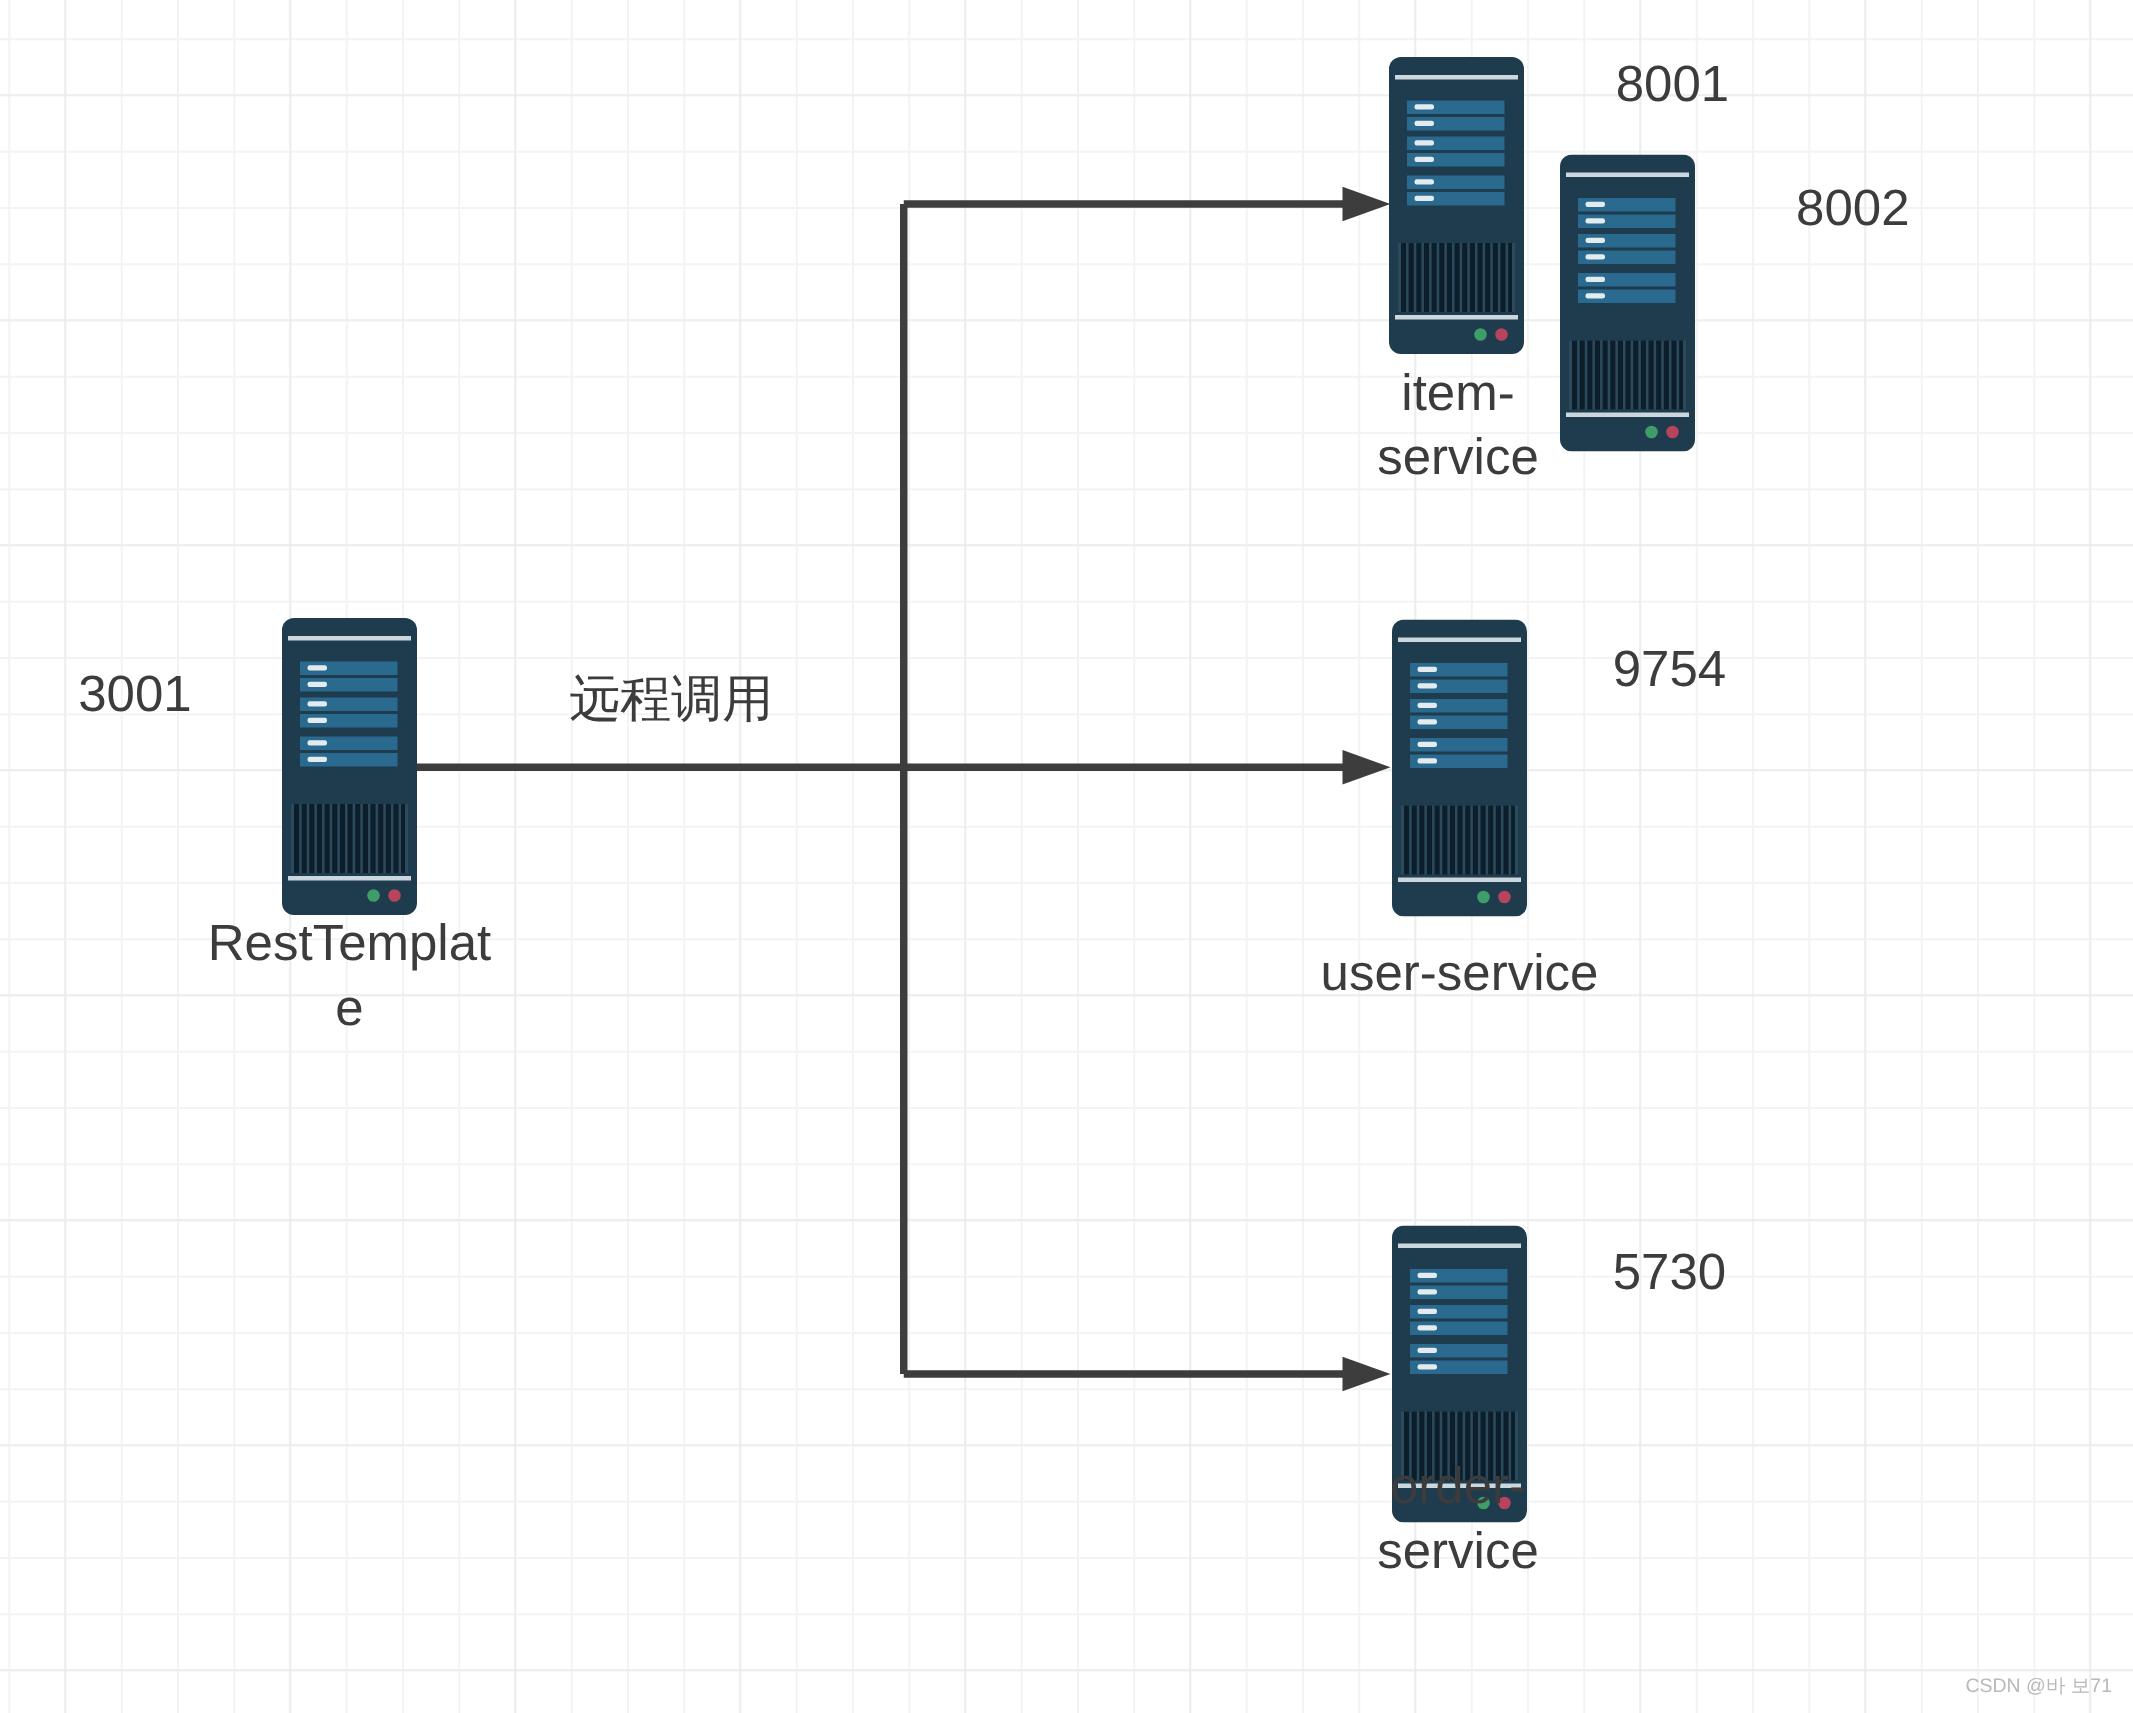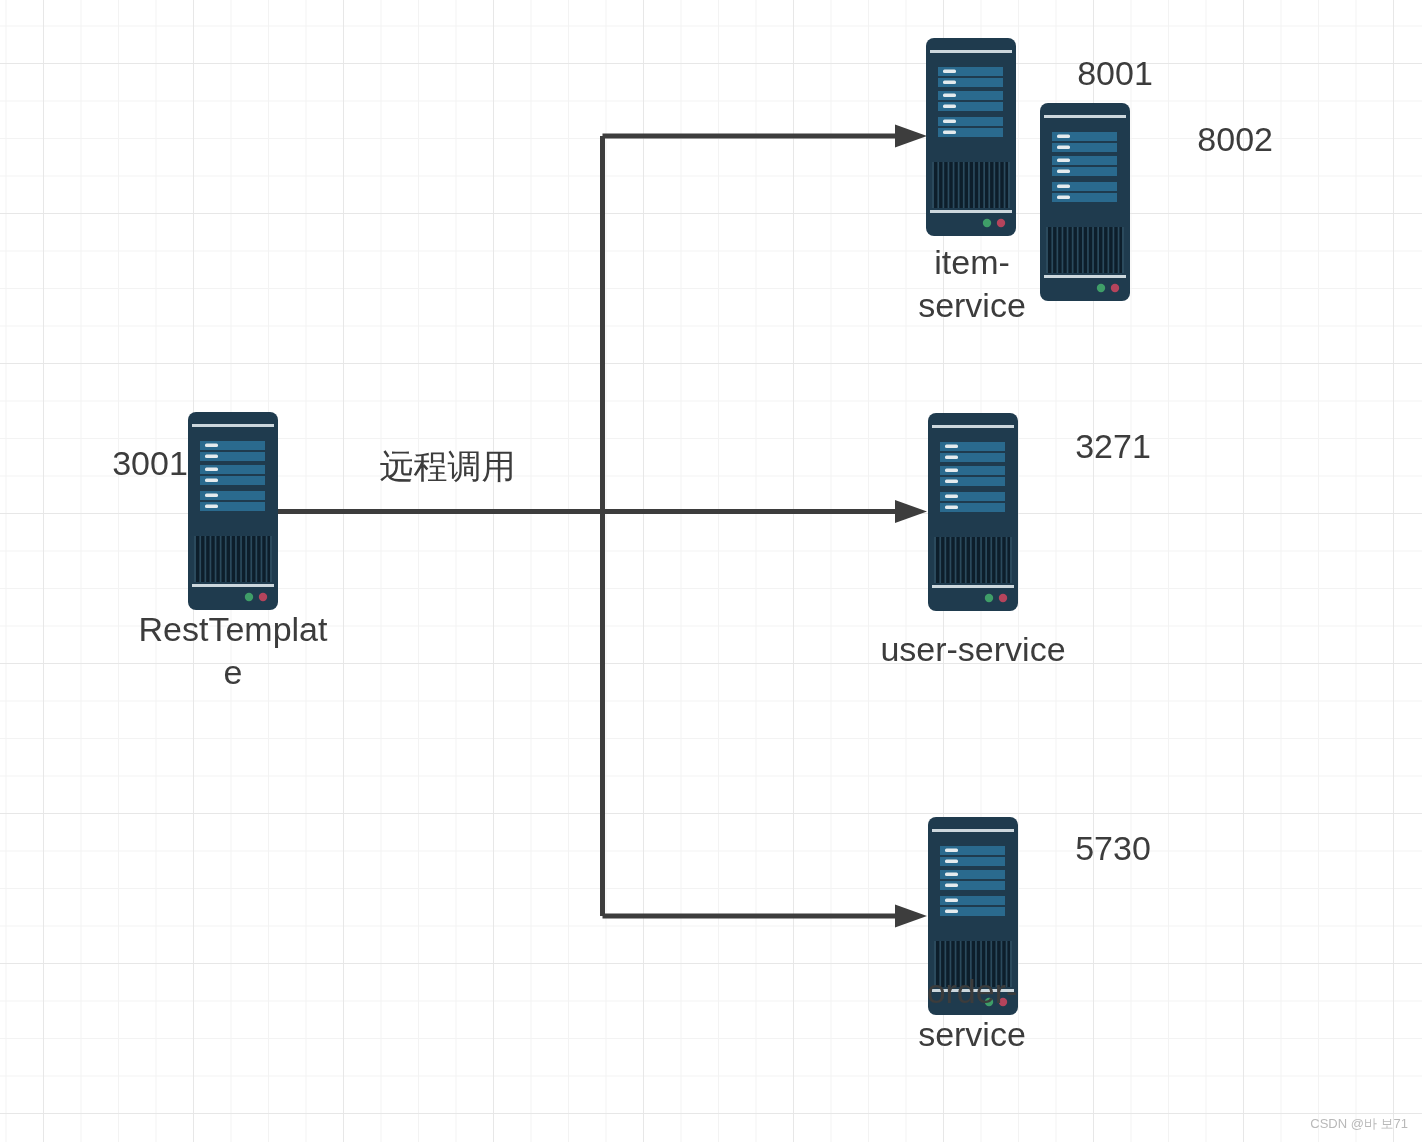--- a/index.html
+++ b/index.html
@@ -44,22 +44,22 @@
     font-size: 34px;
     line-height: 43px;
     text-align: center;
     white-space: pre-line;
   }
   .label-client { left: 133px; top: 608px;  width: 200px; word-break: break-all; }
   .label-item   { left: 897px; top: 241px;  width: 150px; }
   .label-user   { left: 863px; top: 628px;  width: 220px; }
   .label-order  { left: 897px; top: 970px; width: 150px; }
 
-  .port-client { left: 58px;   top: 442px; width: 90px; padding-left: 47px;  }
-  .port-item1  { left: 1065px; top: 52px;  width: 100px; }
+  .port-client { left: 45px;   top: 442px; width: 90px;  }
+  .port-item1  { left: 1065px; top: 35px;  width: 100px; }
   .port-item2  { left: 1173px; top: 118px; width: 100px; text-align: right; }
   .port-user   { left: 1063px; top: 425px; width: 100px; }
   .port-order  { left: 1063px; top: 827px; width: 100px; }
 
   .edge-label  { left: 375px; top: 445px; width: 145px; }
 
   .watermark {
     position: absolute;
     right: 14px;
     top: 1115px;
@@ -137,20 +137,20 @@
   <div class="diagram-text label-client">RestTemplate</div>
   <div class="diagram-text label-item">item-
 service</div>
   <div class="diagram-text label-user">user-service</div>
   <div class="diagram-text label-order">order-
 service</div>
 
   <div class="diagram-text port-client">3001</div>
   <div class="diagram-text port-item1">8001</div>
   <div class="diagram-text port-item2">8002</div>
-  <div class="diagram-text port-user">3271</div>
+  <div class="diagram-text port-user">9754</div>
   <div class="diagram-text port-order">5730</div>
 
   <div class="diagram-text edge-label">远程调用</div>
 
   <div class="watermark">CSDN @바 보71</div>
 
 </div>
 
 </body></html>

